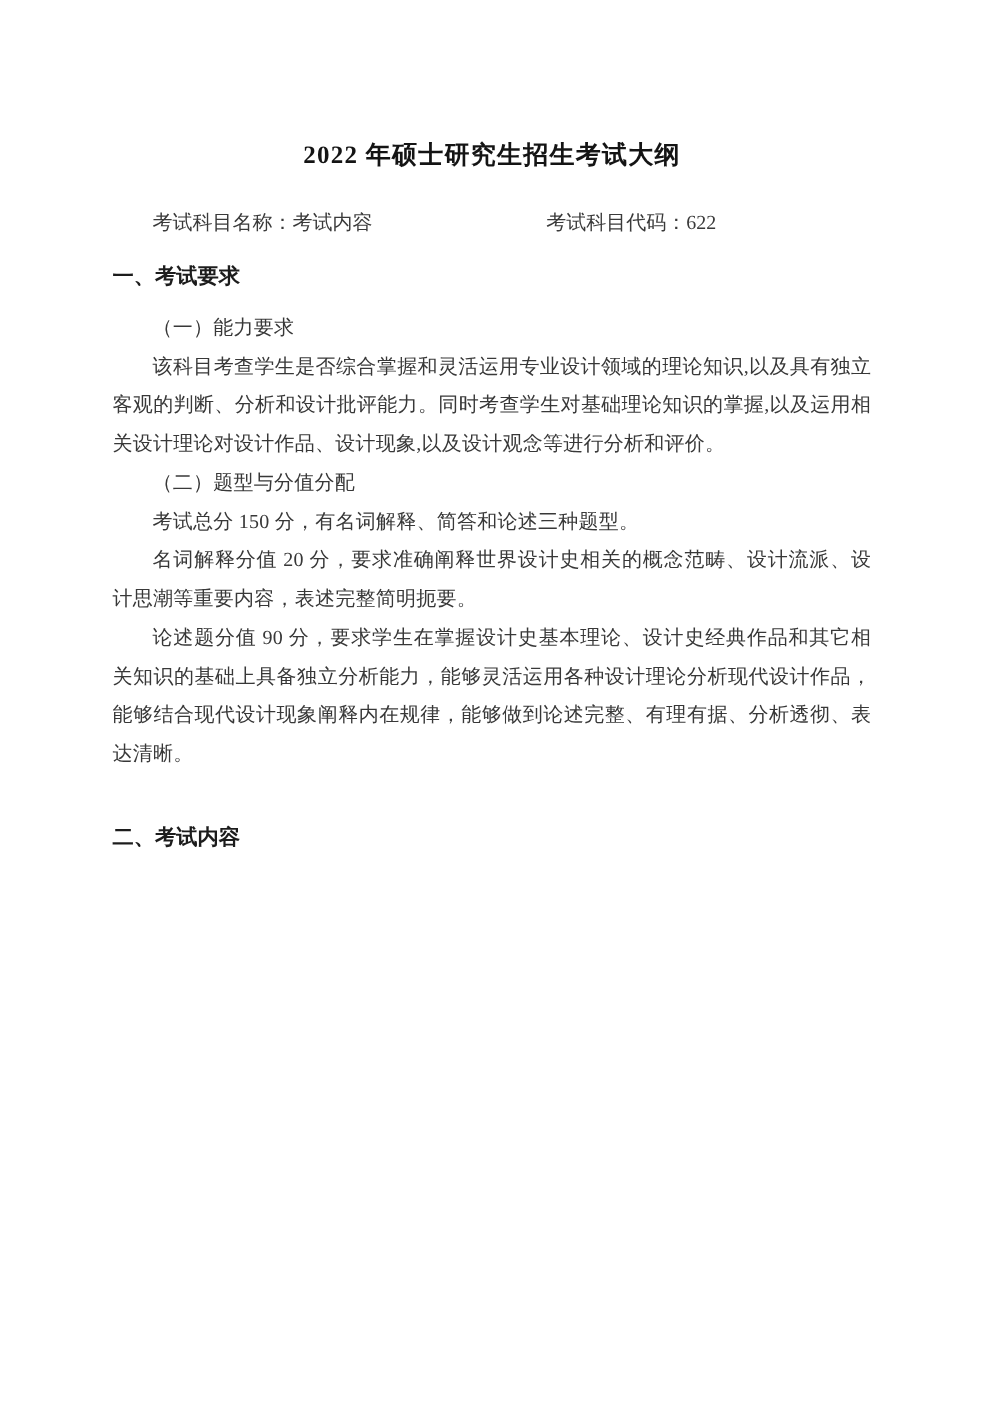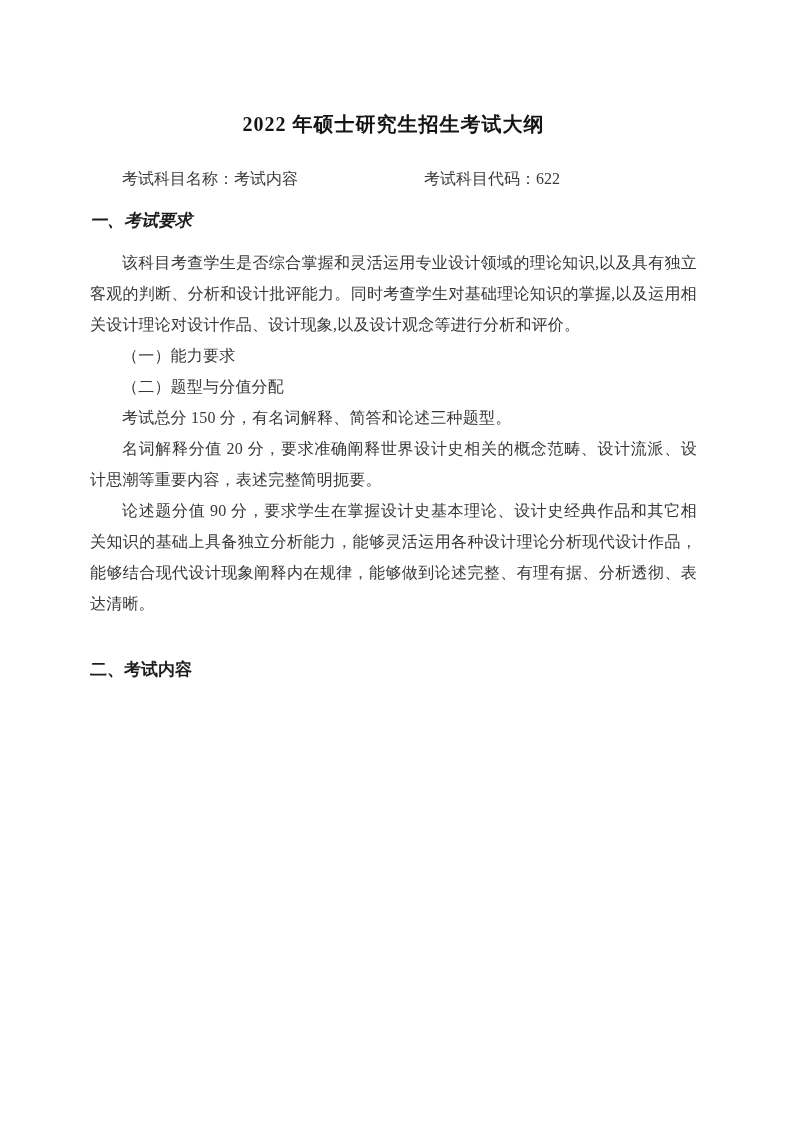--- a/index.html
+++ b/index.html
@@ -29,31 +29,31 @@
   .meta-row {
     position: relative;
     margin-top: 22px;
     height: 30px;
     line-height: 30px;
     font-size: 16px;
     padding-left: 32px;
   }
   .meta-code {
     position: absolute;
-    left: 334px;
+    left: 347px;
     top: 0;
   }
   .sec-heading {
     font-family: "Liberation Sans", "DejaVu Sans", sans-serif;
     font-weight: 700;
     color: #1c1c1c;
     font-size: 17px;
     line-height: 30px;
   }
-  .sec-heading.first { margin-top: 12px; font-style: italic; }
+  .sec-heading.first { margin-top: 12px; }
   .sec-heading.second { margin-top: 36px; }
   .body-block { margin-top: 11px; }
   .body-block.second { margin-top: 13px; }
   .body-block p {
     margin: 0;
     font-size: 16px;
     line-height: 31px;
     text-align: justify;
     text-justify: distribute;
     text-indent: 2em;
@@ -70,22 +70,22 @@
   <div class="doc-title">2022 年硕士研究生招生考试大纲</div>
 
   <div class="meta-row">
     <span>考试科目名称：</span><span>考试内容</span>
     <span class="meta-code"><span>考试科目代码：</span><span>622</span></span>
   </div>
 
   <div class="sec-heading first">一、考试要求</div>
 
   <div class="body-block first">
+    <p>（一）能力要求</p>
     <p>该科目考查学生是否综合掌握和灵活运用专业设计领域的理论知识,以及具有独立客观的判断、分析和设计批评能力。同时考查学生对基础理论知识的掌握,以及运用相关设计理论对设计作品、设计现象,以及设计观念等进行分析和评价。</p>
-    <p>（一）能力要求</p>
     <p>（二）题型与分值分配</p>
     <p>考试总分 150 分，有名词解释、简答和论述三种题型。</p>
     <p>名词解释分值 20 分，要求准确阐释世界设计史相关的概念范畴、设计流派、设计思潮等重要内容，表述完整简明扼要。</p>
     <p>论述题分值 90 分，要求学生在掌握设计史基本理论、设计史经典作品和其它相关知识的基础上具备独立分析能力，能够灵活运用各种设计理论分析现代设计作品，能够结合现代设计现象阐释内在规律，能够做到论述完整、有理有据、分析透彻、表达清晰。</p>
   </div>
 
   <div class="sec-heading second">二、考试内容</div>
 
 
 </div>

